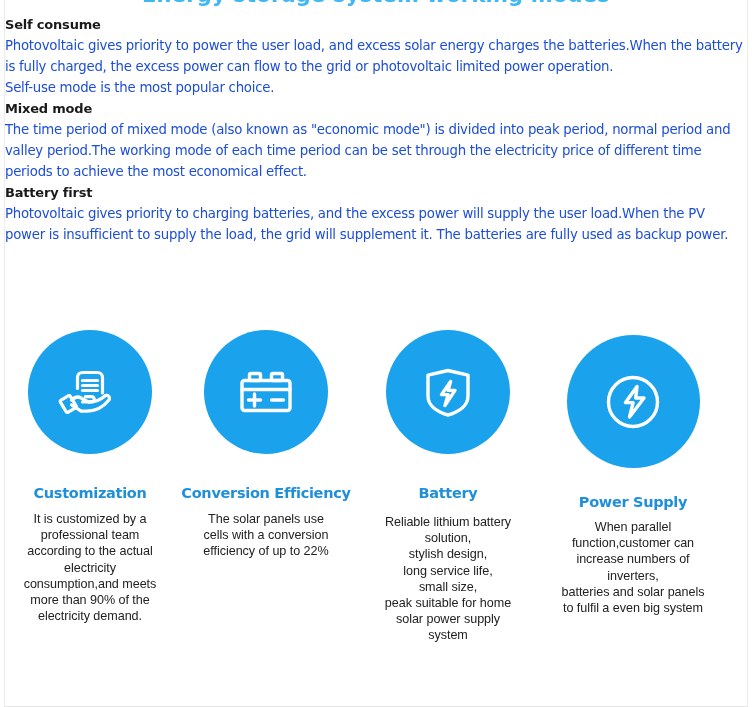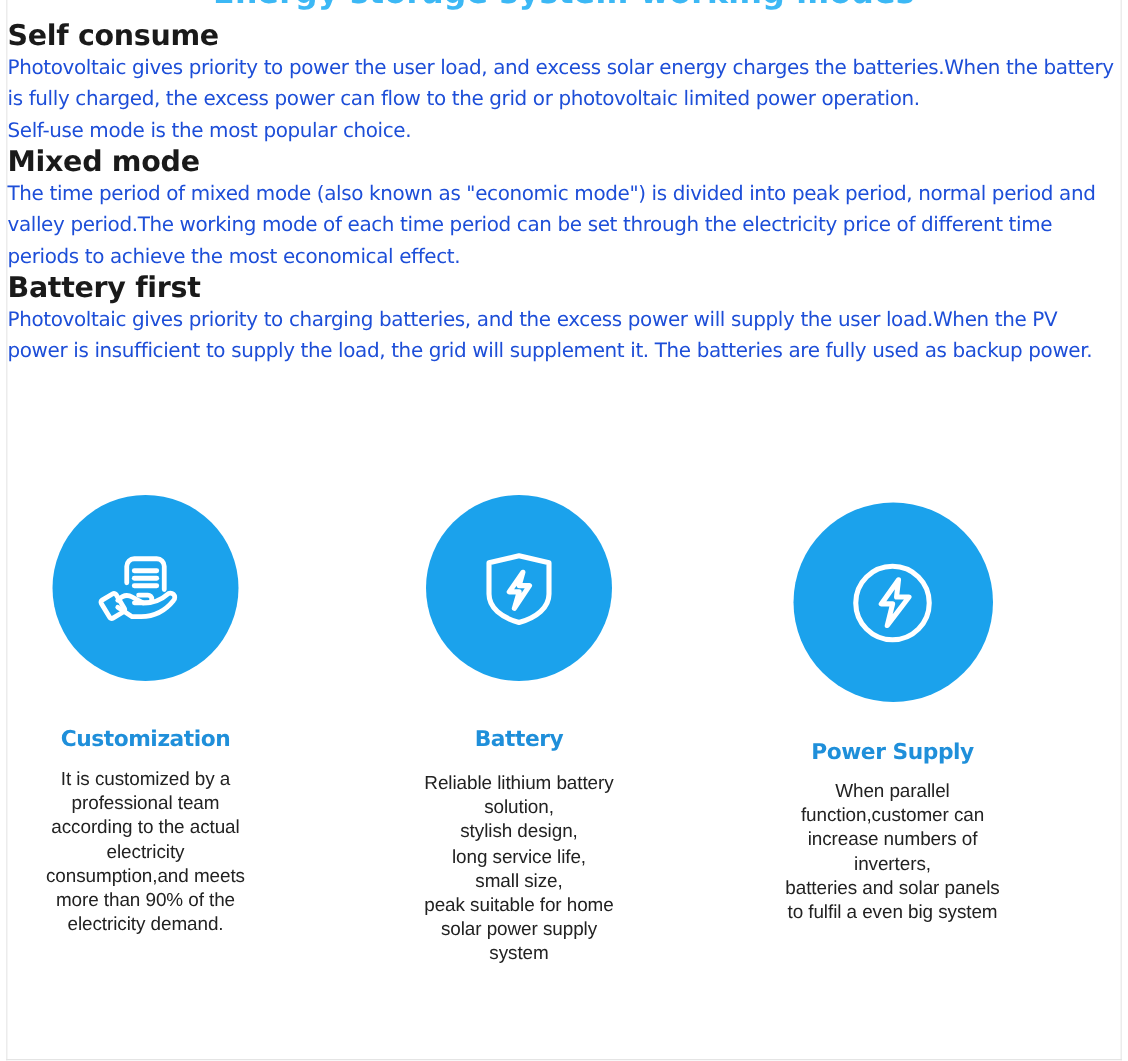--- a/index.html
+++ b/index.html
@@ -69,21 +69,21 @@
   #prose {
     position: absolute;
     left: 4px;
     top: 14px;
     width: 740px;
   }
   .sec-title {
     color: #1a1a1a;
     font-family: "DejaVu Sans", sans-serif;
     font-weight: bold;
-    font-size: 19px;
+    font-size: 13px;
     line-height: 21px;
     letter-spacing: -0.2px;
     margin: 0;
     padding: 0 0 0 1px;
   }
   .sec-body {
     color: #1d4ed8;
     font-family: "DejaVu Sans", sans-serif;
     font-weight: normal;
     font-size: 13.3px;
@@ -210,20 +210,39 @@
       <div class="feature-title">Customization</div>
       <div class="feature-body">It is customized by a
 professional team
 according to the actual
 electricity
 consumption,and meets
 more than 90% of the
 electricity demand.</div>
     </div>
 
+    <div class="feature" id="feat-2">
+      <div class="circle std">
+        <svg width="72" height="72" viewBox="0 0 72 72" aria-hidden="true">
+          <g fill="none" stroke="#ffffff" stroke-width="3.4" stroke-linecap="round" stroke-linejoin="round">
+            <rect x="12" y="24.5" width="48" height="30" rx="2.5"></rect>
+            <line x1="12" y1="33.5" x2="60" y2="33.5"></line>
+            <rect x="19.5" y="17.5" width="11" height="7" rx="1.6"></rect>
+            <rect x="41.5" y="17.5" width="11" height="7" rx="1.6"></rect>
+            <line x1="18.5" y1="44" x2="30.5" y2="44"></line>
+            <line x1="24.5" y1="38" x2="24.5" y2="50"></line>
+            <line x1="41.5" y1="44" x2="53.5" y2="44"></line>
+          </g>
+        </svg>
+      </div>
+      <div class="feature-title">Conversion Efficiency</div>
+      <div class="feature-body">The solar panels use
+cells with a conversion
+efficiency of up to 22%</div>
+    </div>
 
     <div class="feature" id="feat-3">
       <div class="circle std">
         <svg width="72" height="72" viewBox="0 0 72 72" aria-hidden="true">
           <g fill="none" stroke="#ffffff" stroke-width="3.4" stroke-linecap="round" stroke-linejoin="round">
             <path d="M36 14.5 L56 19.2 V40.0 C56 49.2 47.6 55.8 36 59.0 C24.4 55.8 16 49.2 16 40.0 V19.2 Z"></path>
             <path d="M38.6 25.5 L29.5 38.6 h6.6 l-3.2 11.0 L43.0 34.4 h-6.9 z"></path>
           </g>
         </svg>
       </div>

